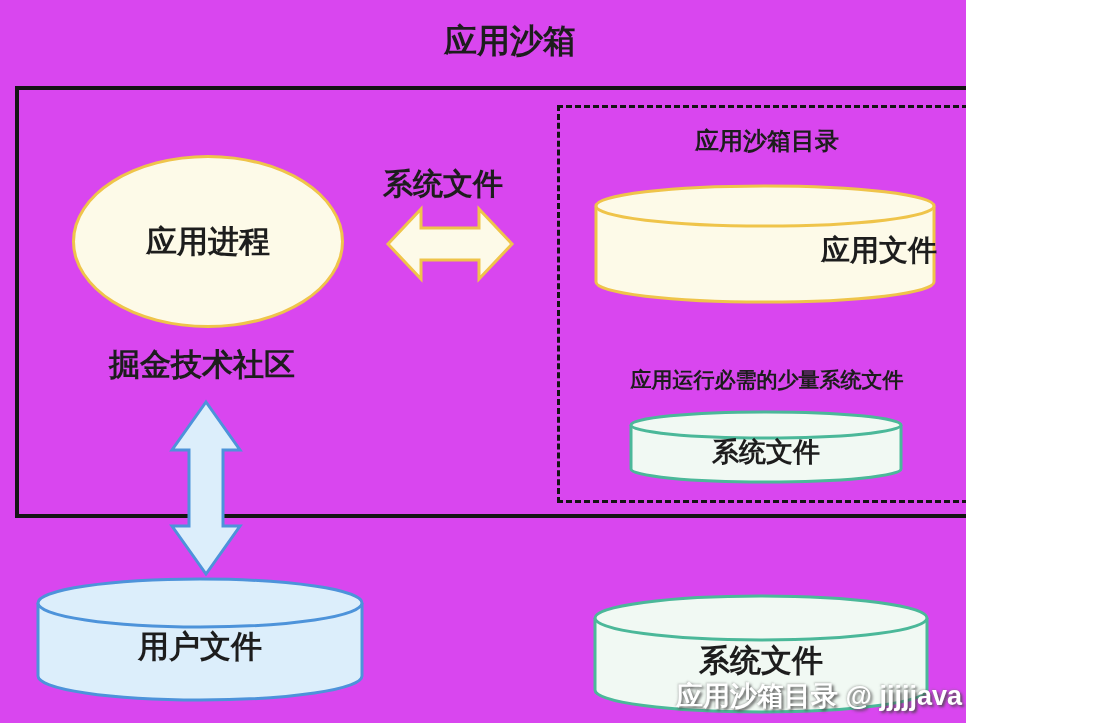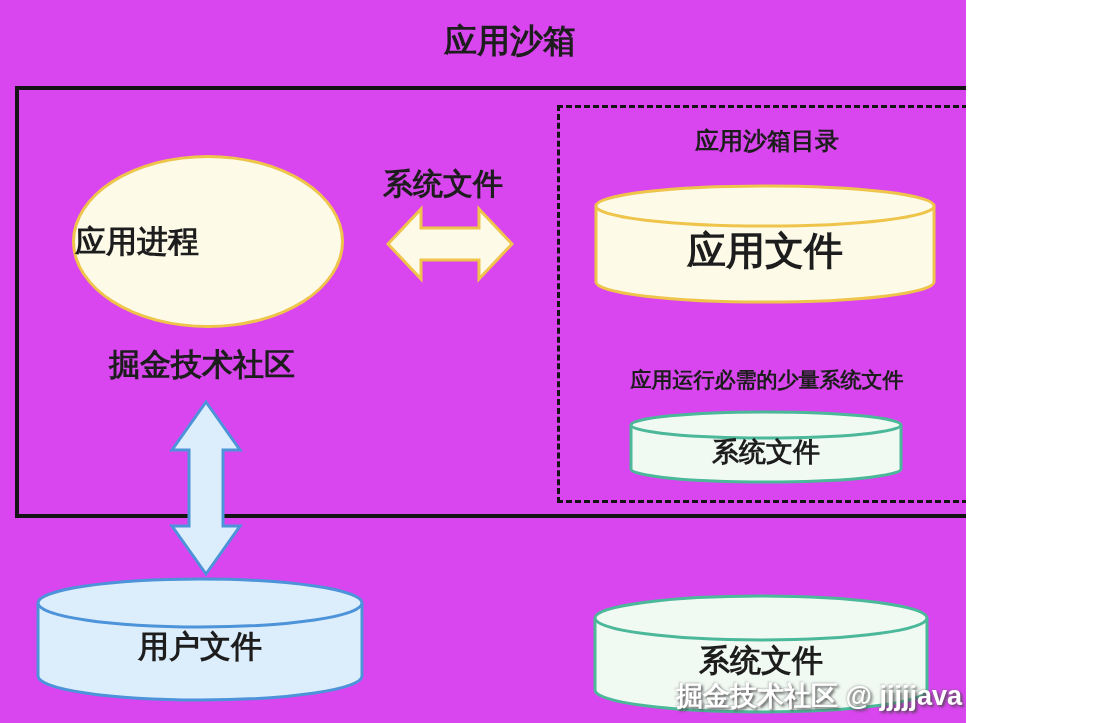--- a/index.html
+++ b/index.html
@@ -34,21 +34,21 @@
     border:3px dashed var(--boundary,#141414);
     box-sizing:border-box;
   }
   
   .ellipse-node{
     position:absolute;
     left:72px;top:155px;width:272px;height:173px;
     border:3px solid var(--yellow-stroke,#EFC44A);
     background:var(--yellow-fill,#FDFAE8);
     border-radius:50%;
-    display:flex;align-items:center;
+    display:flex;align-items:center;justify-content:center;
     box-sizing:border-box;
   }
   .ellipse-node .lbl{position:static;font-size:31px;}
   
   .cyl{position:absolute;}
   .cyl svg{position:absolute;left:0;top:0;width:100%;height:100%;overflow:visible;}
   .cyl .cyl-label{
     position:absolute;left:0;right:0;top:56%;
     transform:translateY(-50%);
     text-align:center;font-weight:600;
@@ -94,21 +94,21 @@
   </svg>
 
   <div class="dashed-box"></div>
   <div class="lbl center" style="left:557px;top:127px;width:420px;font-size:24px;">应用沙箱目录</div>
 
   <div class="cyl yellow" style="left:593px;top:183px;width:344px;height:122px;">
     <svg viewBox="0 0 344 122" preserveAspectRatio="none">
       <path d="M3 23 L3 99 A169 20 0 0 0 341 99 L341 23"></path>
       <ellipse cx="172" cy="23" rx="169" ry="20"></ellipse>
     </svg>
-    <div class="cyl-label" style="font-size:39px;">应用文件</div>
+    <div class="cyl-label" style="font-size:29px;text-align:right;">应用文件</div>
   </div>
 
   <div class="lbl center" style="left:557px;top:368px;width:420px;font-size:21px;">应用运行必需的少量系统文件</div>
 
   <div class="cyl green" style="left:628px;top:409px;width:276px;height:76px;">
     <svg viewBox="0 0 276 76" preserveAspectRatio="none">
       <path d="M3 16 L3 60 A135 13 0 0 0 273 60 L273 16"></path>
       <ellipse cx="138" cy="16" rx="135" ry="13"></ellipse>
     </svg>
     <div class="cyl-label" style="font-size:27px;">系统文件</div>
@@ -123,15 +123,15 @@
   </div>
 
   <div class="cyl green" style="left:592px;top:593px;width:338px;height:122px;">
     <svg viewBox="0 0 338 122" preserveAspectRatio="none">
       <path d="M3 25 L3 97 A166 22 0 0 0 335 97 L335 25"></path>
       <ellipse cx="169" cy="25" rx="166" ry="22"></ellipse>
     </svg>
     <div class="cyl-label" style="font-size:31px;">系统文件</div>
   </div>
 
-  <div class="watermark">掘金技术社区 @ jjjjjava</div>
+  <div class="watermark">应用沙箱目录 @ jjjjjava</div>
 
 </div>
 
 </body></html>

